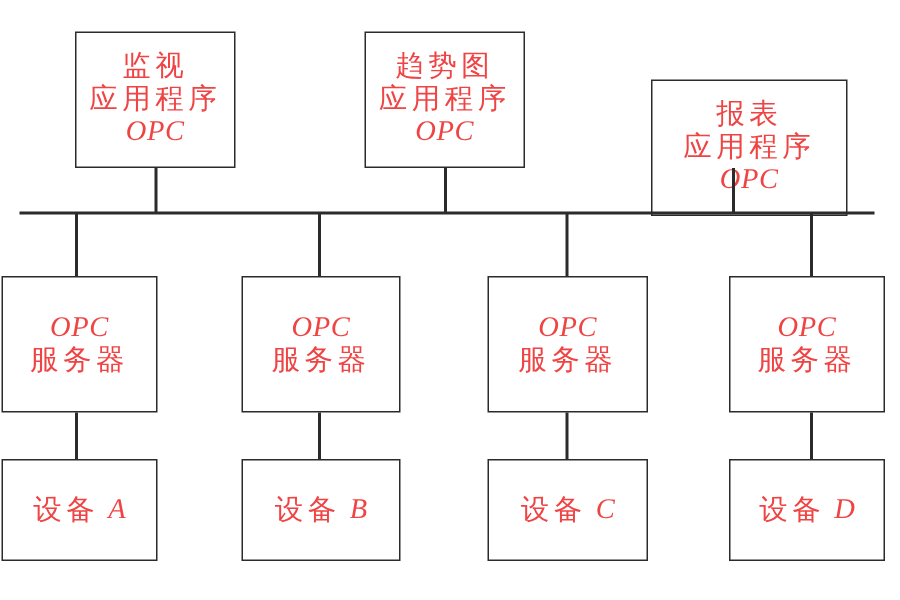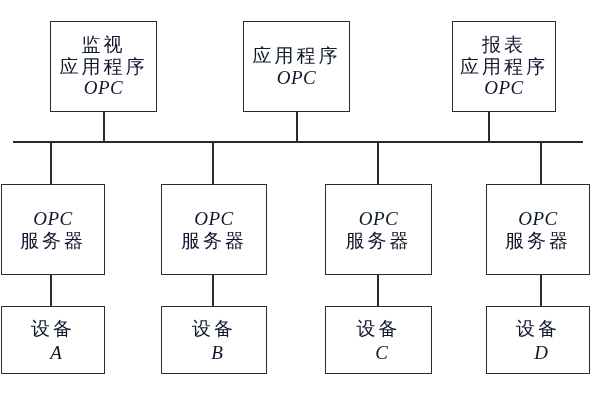--- a/index.html
+++ b/index.html
@@ -1,37 +1,37 @@
 <!DOCTYPE html>
 <html><head>
 <meta charset="utf-8">
 <style>
   html,body{margin:0;padding:0;background:#ffffff;}
   #stage{
     position:relative;
     width:600px;height:400px;
     background:#ffffff;
     font-family:"Liberation Serif","DejaVu Serif",serif;
-    color:#0f172a;
+    color:#ef4444;
     overflow:hidden;
   }
   .box{
     position:absolute;
     box-sizing:border-box;
     border:1.5px solid #2b2b2b;
     background:#ffffff;
     display:flex;
     flex-direction:column;
     align-items:center;
     justify-content:center;
     text-align:center;
   }
   .app-box{top:21px;height:91px;}
   .server-box{top:184px;height:91px;}
-  .device-box{top:306px;height:68px;flex-direction:column;}
+  .device-box{top:306px;height:68px;flex-direction:row;}
   .box .line{
     font-size:19px;
     line-height:21.5px;
     letter-spacing:3px;
     white-space:nowrap;
   }
   .box .line.latin{letter-spacing:0.5px;font-style:italic;}
   .dev-prefix{font-size:19px;letter-spacing:3px;}
   .dev-letter{font-size:19px;font-style:italic;margin-left:6px;letter-spacing:0;}
   .vline{position:absolute;width:1.5px;background:#2b2b2b;}
@@ -41,24 +41,25 @@
 <body>
 
 <div id="stage">
 
   <div class="box app-box" style="left:50px;width:107px;">
     <div class="line">监视</div>
     <div class="line">应用程序</div>
     <div class="line latin">OPC</div>
   </div>
   <div class="box app-box" style="left:243px;width:107px;">
+    <div class="line">趋势图</div>
     <div class="line">应用程序</div>
     <div class="line latin">OPC</div>
   </div>
-  <div class="box app-box" style="left:452px;width:104px;">
+  <div class="box app-box" style="left:434px;width:131px;margin-top:32px;">
     <div class="line">报表</div>
     <div class="line">应用程序</div>
     <div class="line latin">OPC</div>
   </div>
 
   <div class="vline" style="left:103px;top:112px;height:30px;"></div>
   <div class="vline" style="left:296px;top:112px;height:30px;"></div>
   <div class="vline" style="left:488px;top:112px;height:30px;"></div>
 
   <div class="hline" style="left:13px;top:141px;width:570px;"></div>

